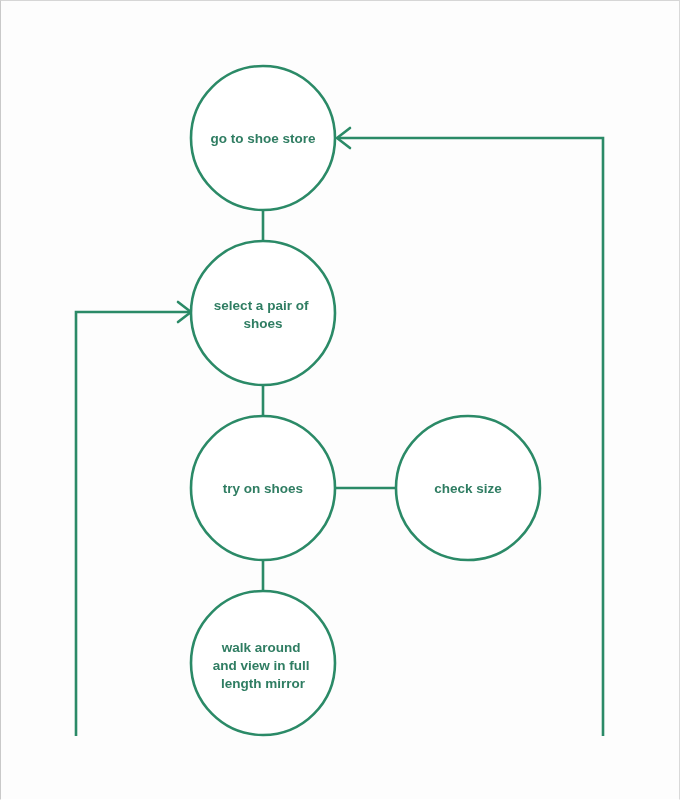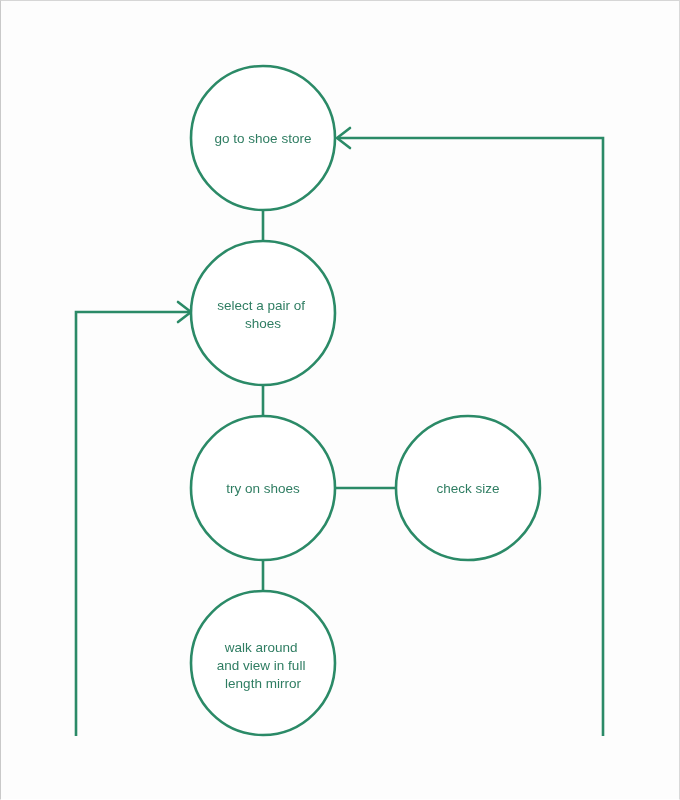--- a/index.html
+++ b/index.html
@@ -14,20 +14,21 @@
     position: relative;
     width: 680px;
     height: 800px;
     background: #fdfdfd;
     box-sizing: border-box;
     border-left: 1px solid #c9c9c9;
     border-top: 1px solid #d6d6d6;
     border-right: 1px solid #d9d9d9;
     border-bottom: 1px solid #ffffff;
     overflow: hidden;
+    font-weight: bold;
   }
   #diagram-svg {
     position: absolute;
     left: 0;
     top: 0;
     width: 680px;
     height: 800px;
     display: block;
   }
   .node-circle {

